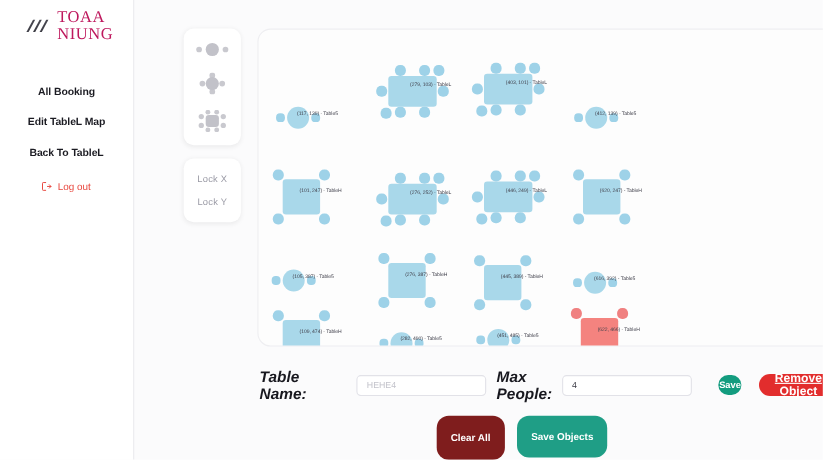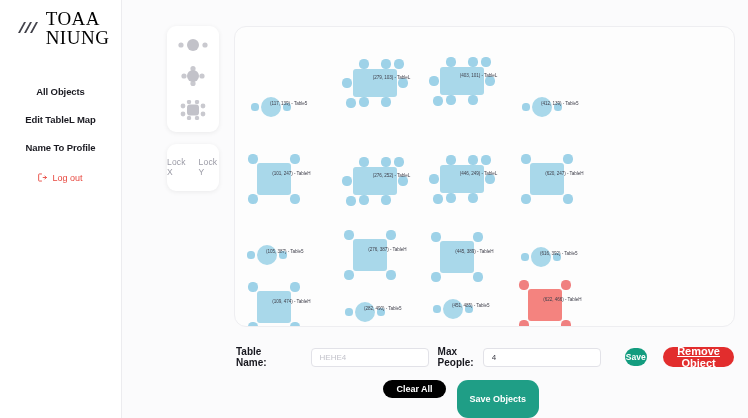--- a/index.html
+++ b/index.html
@@ -15,21 +15,21 @@
     width: 122px; height: 418px; background: #ffffff;
     border-right: 1px solid #ececef;
     display: flex; flex-direction: column; align-items: center;
     flex: 0 0 122px; position: relative;
   }
   .brand { display: flex; align-items: center; gap: 4px; margin-top: 9px; padding-left: 4px; }
   .brand-mark { width: 26px; height: 18px; flex: 0 0 26px; }
   .brand-text { display: flex; flex-direction: column; line-height: 1.02; }
   .brand-text span {
     font-family: "Liberation Serif", serif;
-    font-size: 19px; letter-spacing: 0.5px; color: #000000;
+    font-size: 15px; letter-spacing: 0.5px; color: #be185d;
   }
   .avatar-wrap { margin-top: 68px; display: flex; flex-direction: column; align-items: center; }
   .avatar {
     width: 48px; height: 48px; border-radius: 50%;
     background: #13131a; position: relative; overflow: hidden;
   }
   .avatar::before {
     content: ""; position: absolute; left: 50%; top: 9px;
     transform: translateX(-50%);
     width: 15px; height: 15px; border-radius: 50%; background: #ffffff;
@@ -63,21 +63,21 @@
   .palette {
     width: 52px; background: #ffffff; border-radius: 9px;
     box-shadow: 0 1px 5px rgba(0,0,0,0.07);
     padding: 12px 0 12px; display: flex; flex-direction: column;
     align-items: center; gap: 14px;
   }
   .palette-item { cursor: pointer; display: block; }
   .lockbox {
     width: 52px; background: #ffffff; border-radius: 9px;
     box-shadow: 0 1px 5px rgba(0,0,0,0.07);
-    padding: 13px 0 14px; display: flex; 
+    padding: 13px 0 14px; display: flex; flex-direction: column;
     align-items: center; gap: 11px;
   }
   .lock-btn { font-size: 8.5px; color: #9a9aa5; cursor: pointer; letter-spacing: 0.2px; }
 
   .canvaswrap { flex: 1; display: flex; flex-direction: column; padding-left: 12px; }
   .canvas {
     position: relative; height: 302px; background: #fdfdfd;
     border: 1px solid #eeeef1; border-radius: 12px;
     overflow: hidden;
   }
@@ -92,39 +92,39 @@
     position: absolute; white-space: nowrap;
     font-size: 4.6px; color: #41414c; letter-spacing: -0.05px;
     transform: translateY(-50%);
   }
 
   
   .formrow {
     display: flex; align-items: center; gap: 9px;
     margin-top: 19px; padding-left: 2px;
   }
-  .flabel { font-size: 10px; font-weight: bold; color: #18181f; }
+  .flabel { font-size: 14px; font-weight: bold; color: #18181f; font-style: italic; }
   .finput {
     height: 19px; border: 1px solid #e2e2e8; border-radius: 4px;
     background: #ffffff; font-size: 8px; color: #3d3d47;
     padding: 0 8px; font-family: "Liberation Sans", sans-serif; outline: none;
   }
   .finput::placeholder { color: #c3c3cb; }
   #table-name-input { width: 118px; margin-left: 29px; }
   #max-people-input { width: 118px; }
   .btn {
     border: none; cursor: pointer; color: #ffffff; font-weight: bold;
     font-family: "Liberation Sans", sans-serif; border-radius: 13px;
     display: inline-flex; align-items: center; justify-content: center;
   }
   .btn-save { background: #139c7f; font-size: 8.5px; height: 18px; width: 35px; margin-left: 15px; }
   .btn-remove { background: #e22d2d; font-size: 11px; height: 20px; padding: 0 11px; margin-left: 7px; text-decoration: underline; }
 
   .bottomrow { display: flex; justify-content: center; gap: 11px; margin-top: 12px; padding-right: 46px; }
-  .btn-clear { background: #000000; font-size: 9px; height: 18px; padding: 0 13px; border-radius: 11px; }
+  .btn-clear { background: #7f1d1d; font-size: 9px; height: 40px; padding: 0 13px; border-radius: 11px; }
   .btn-saveobj { background: #1f9e86; font-size: 9px; height: 38px; padding: 0 13px; border-radius: 11px; }
 </style>
 </head>
 <body>
 
 <div class="app">
 
   <aside class="sidebar">
 
     <div class="brand">
@@ -140,23 +140,23 @@
         <path d="M14 14 L20 3 L22 3 L16 14 Z" fill="url(#lg)"></path>
       </svg>
       <div class="brand-text">
         <span>TOAA</span>
         <span>NIUNG</span>
       </div>
     </div>
 
 
     <nav class="nav">
-      <div class="nav-item">All Objects</div>
+      <div class="nav-item">All Booking</div>
       <div class="nav-item">Edit TableL Map</div>
-      <div class="nav-item">Name To Profile</div>
+      <div class="nav-item">Back To TableL</div>
     </nav>
 
     <div class="logout">
       <svg width="9" height="9" viewBox="0 0 14 14">
         <path d="M5.5 1.5 H2 a1 1 0 0 0 -1 1 v9 a1 1 0 0 0 1 1 h3.5" fill="none" stroke="#e8483f" stroke-width="1.4" stroke-linecap="round"></path>
         <path d="M8 7 H13 M10.6 4.6 L13 7 L10.6 9.4" fill="none" stroke="#e8483f" stroke-width="1.4" stroke-linecap="round" stroke-linejoin="round"></path>
       </svg>
       <span>Log out</span>
     </div>
   </aside>

